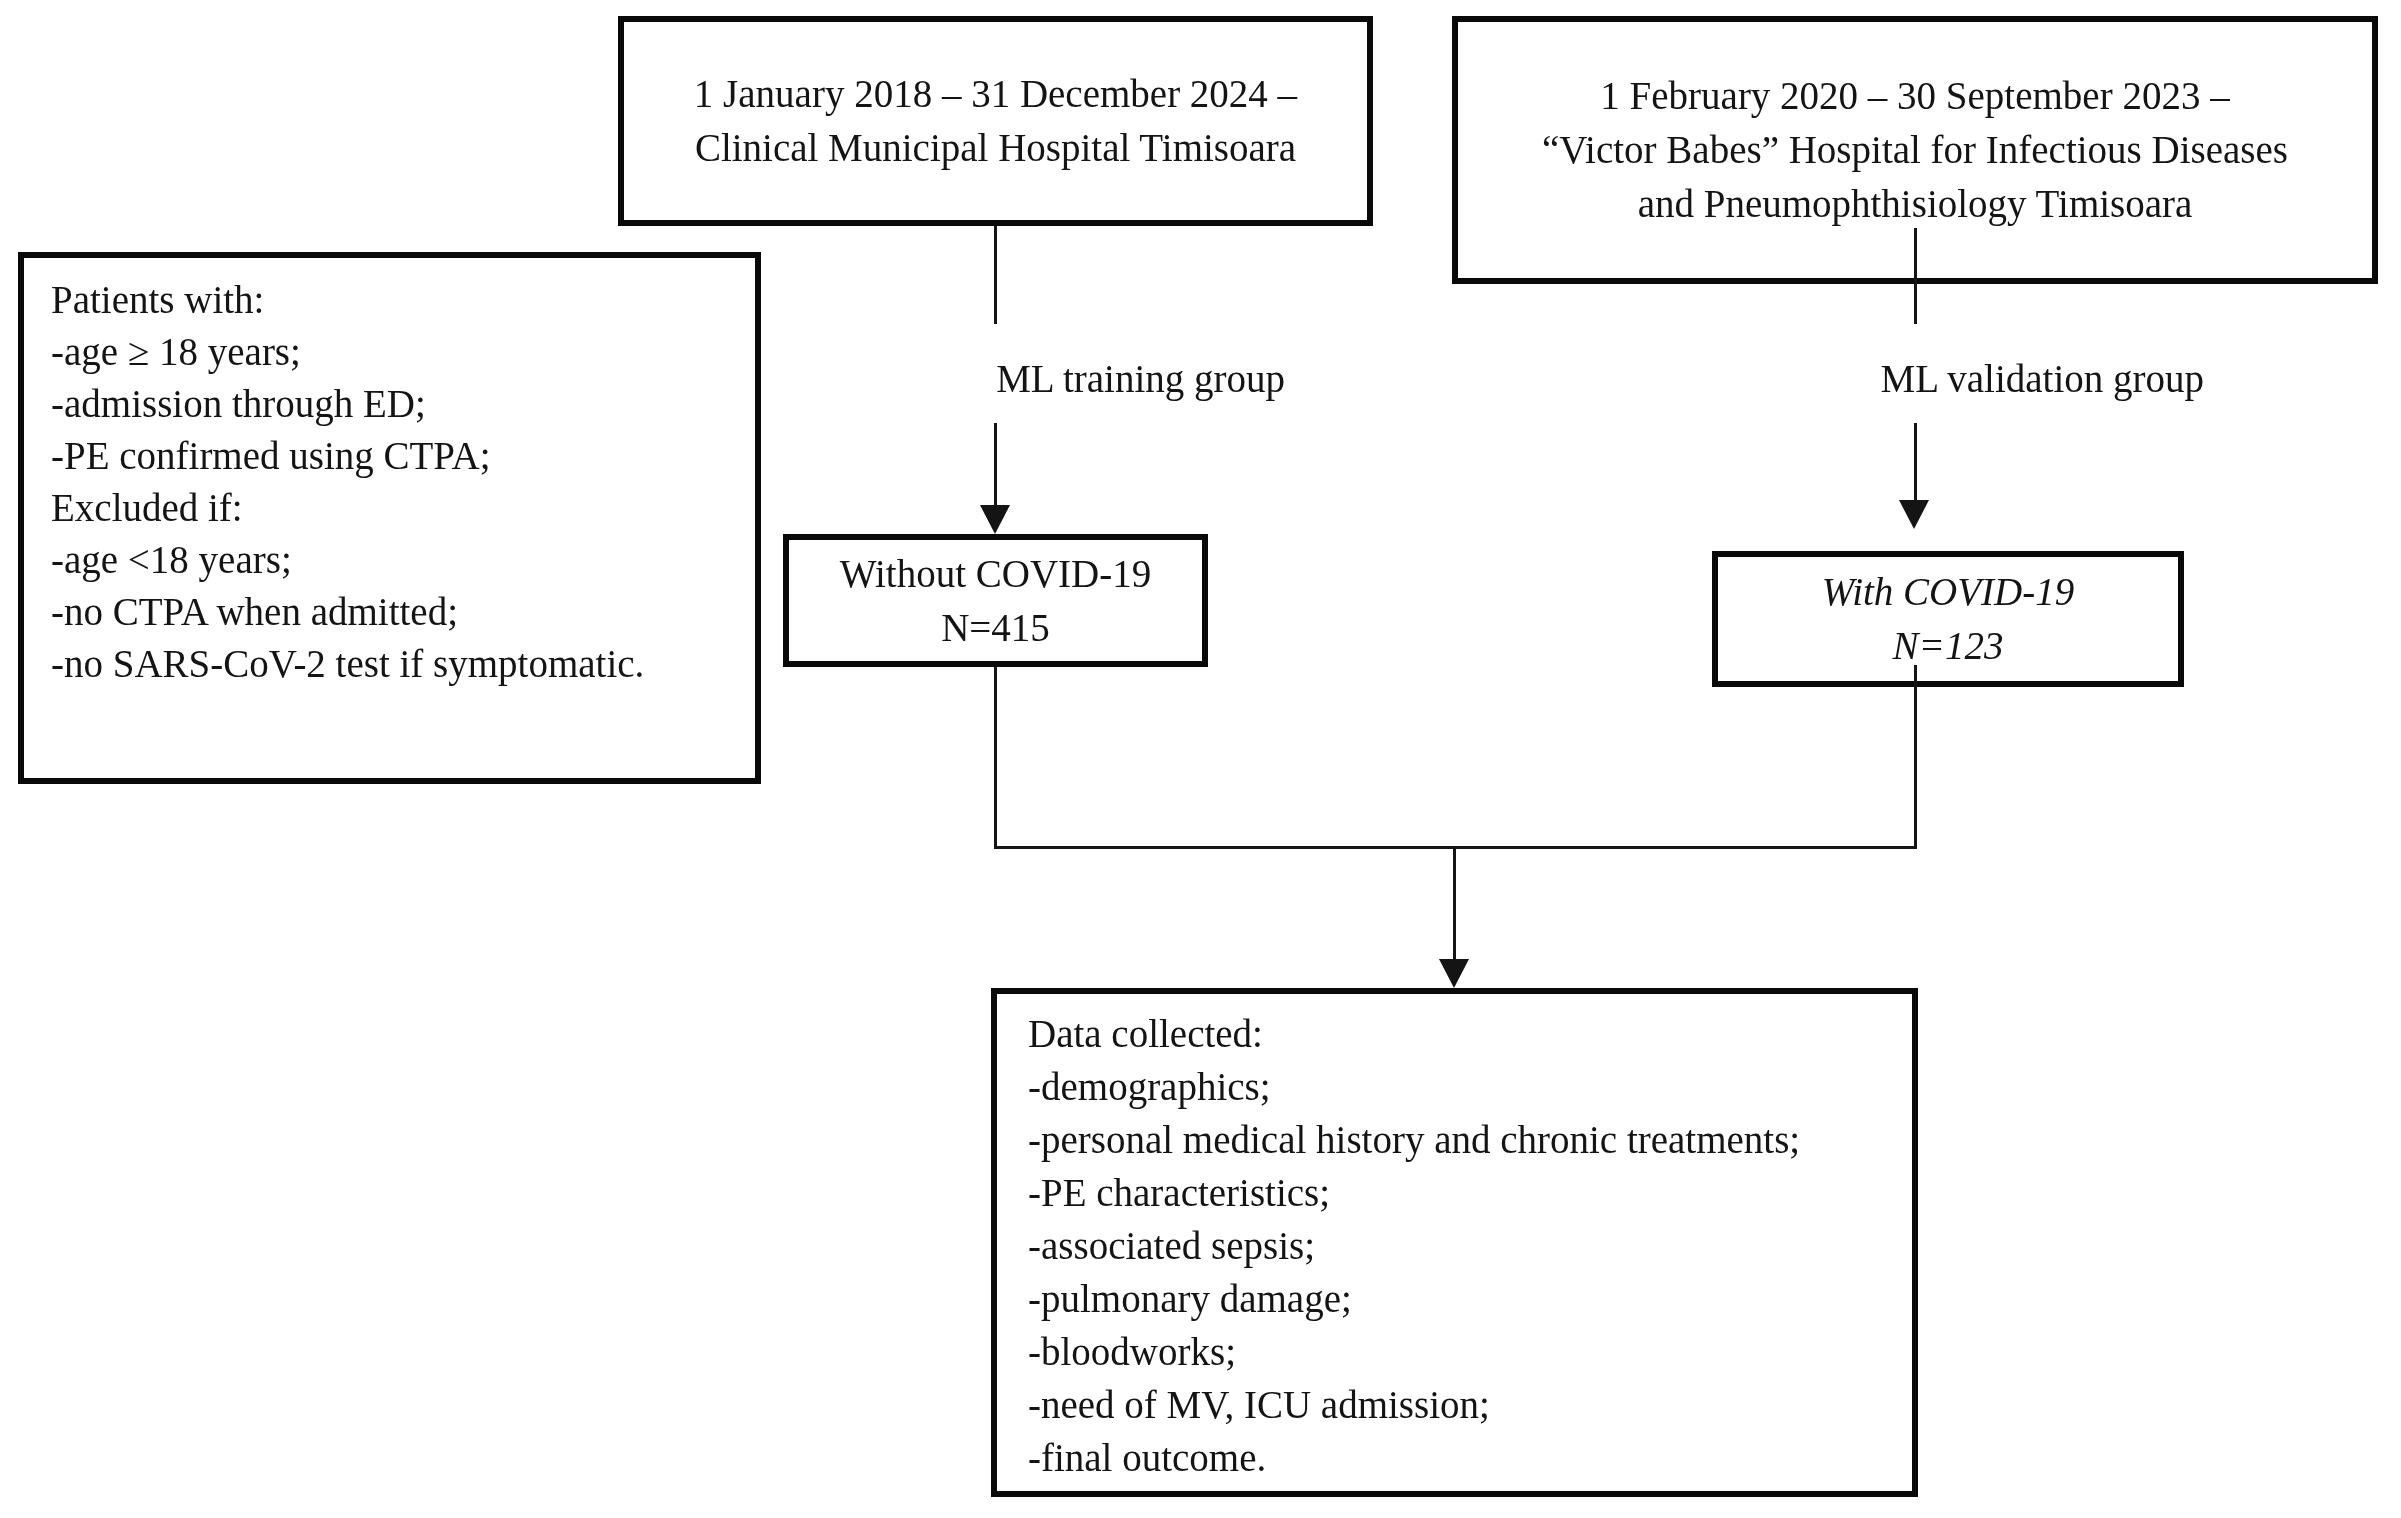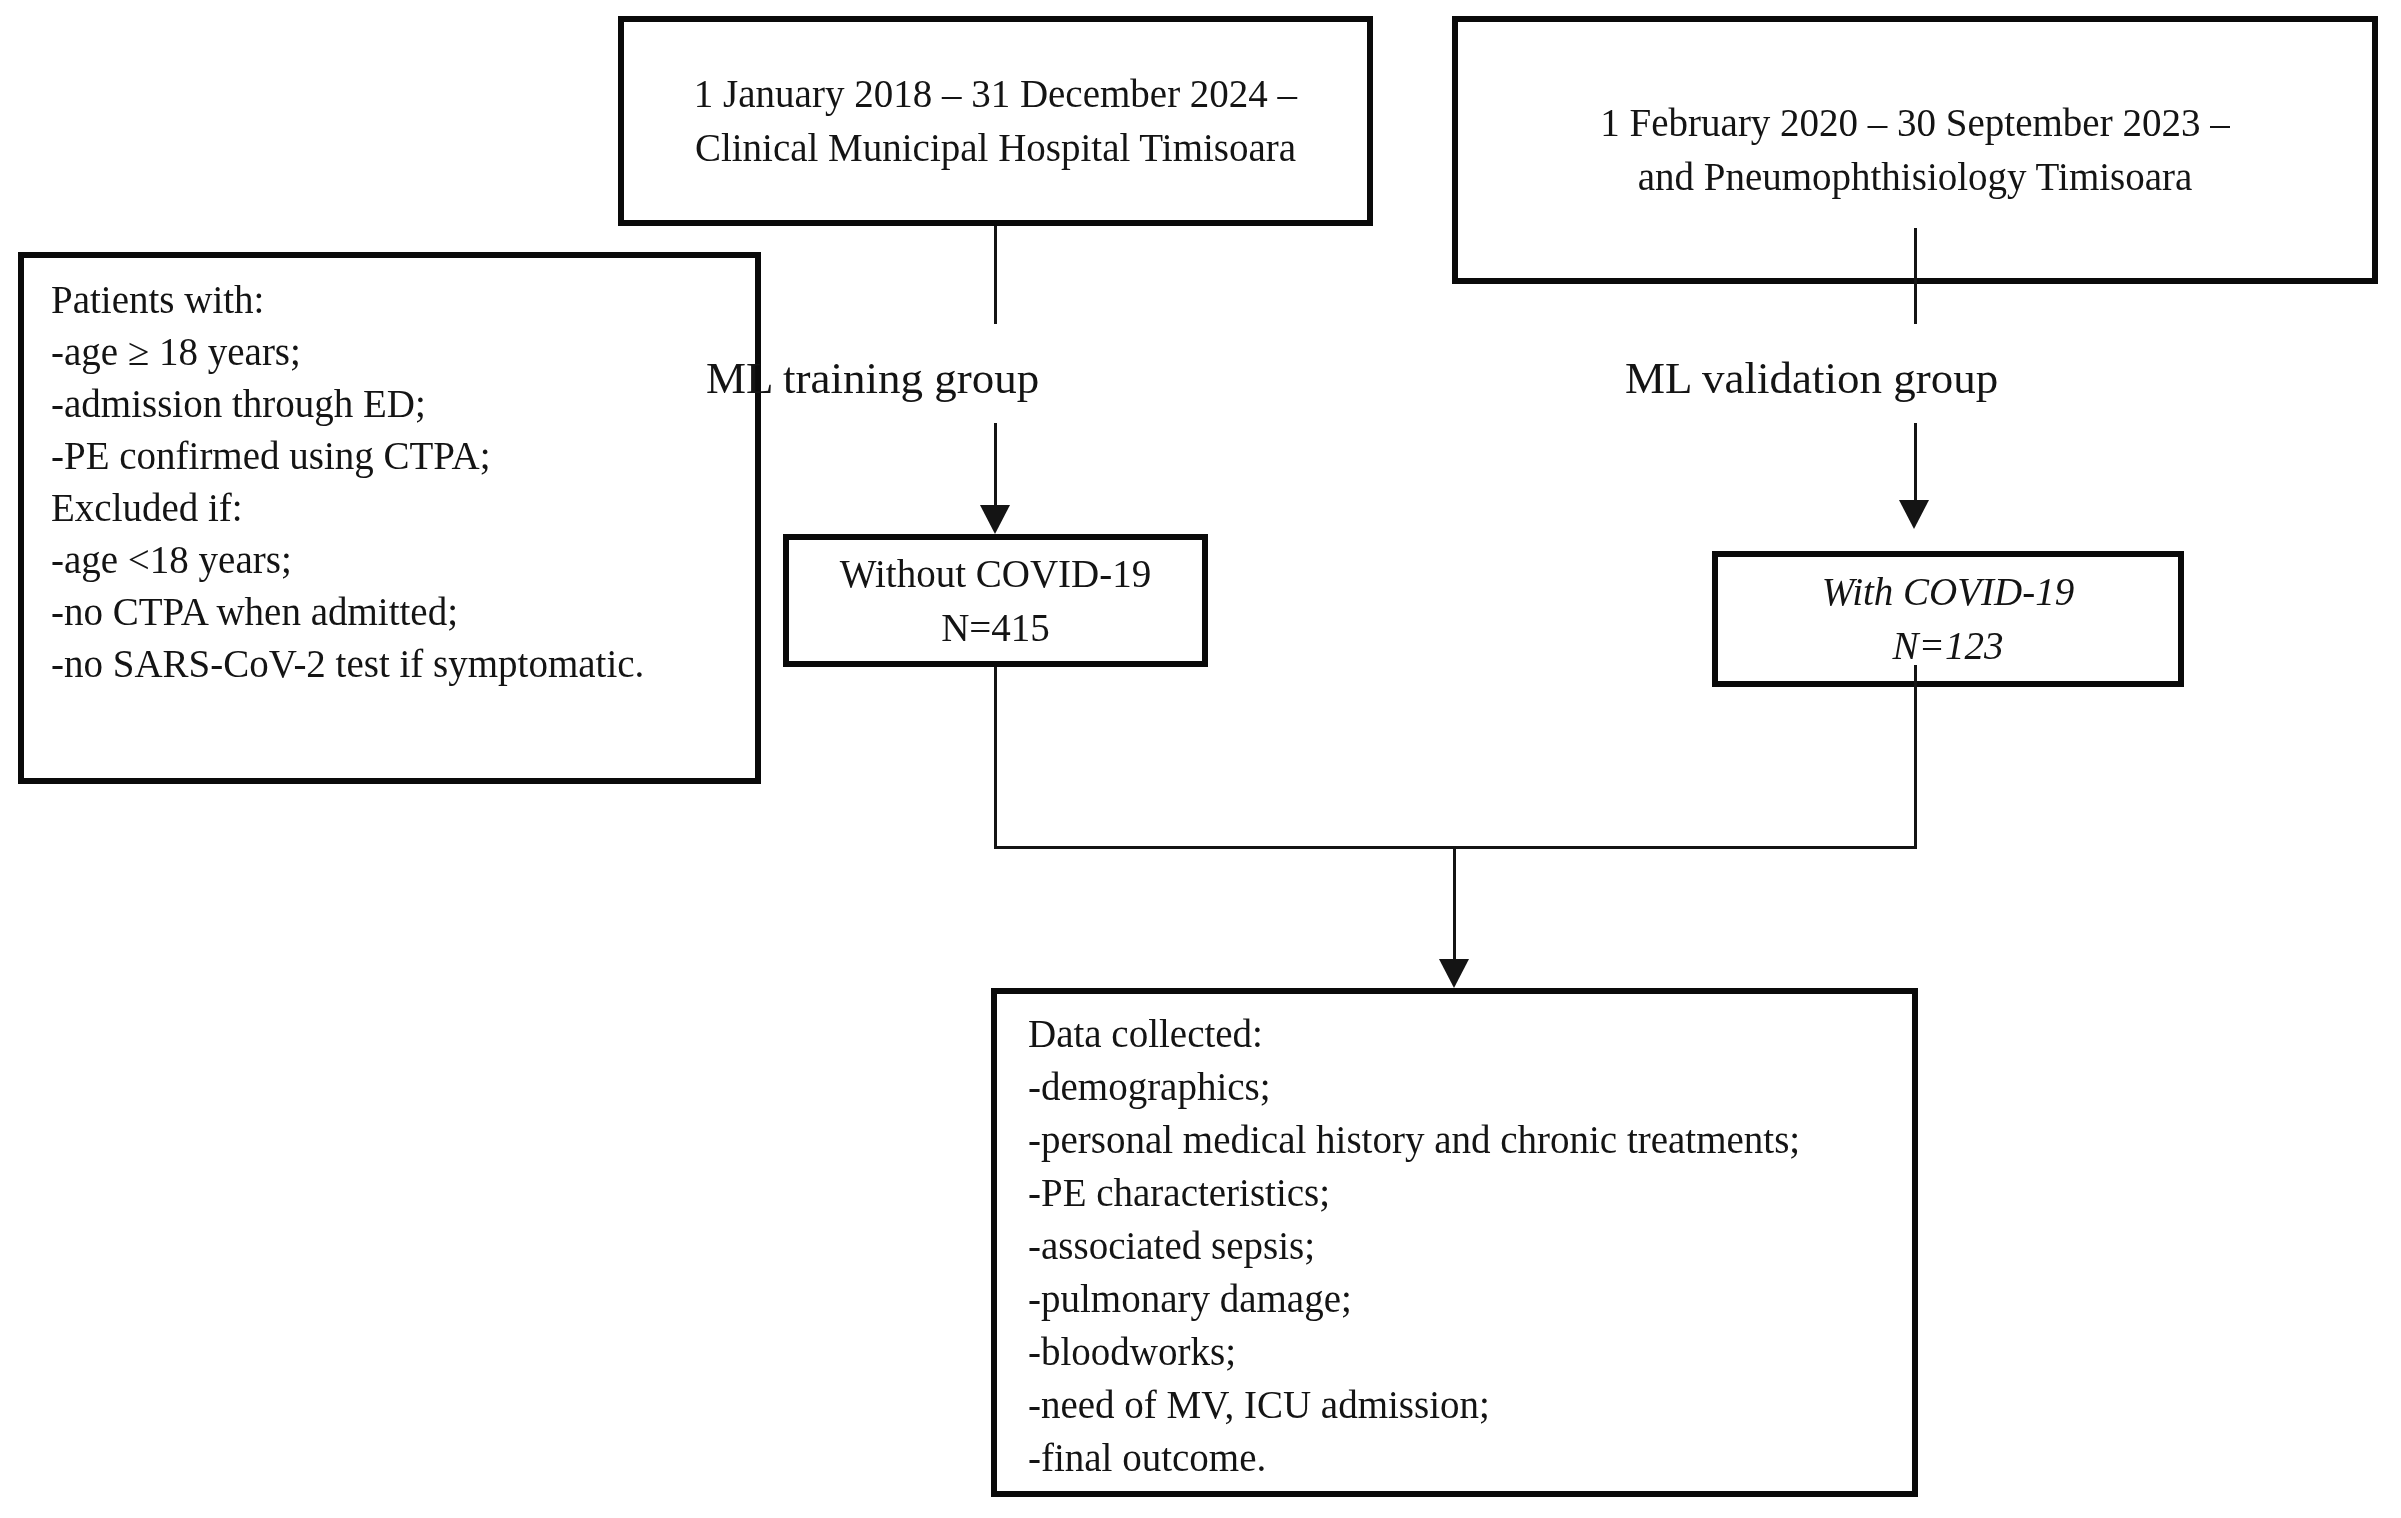--- a/index.html
+++ b/index.html
@@ -46,23 +46,23 @@
   }
   #box-train  { left: 783px;  top: 534px;  width: 425px;  height: 133px; }
   #box-valid  { left: 1712px; top: 551px;  width: 472px;  height: 136px; font-style: italic; }
   #box-data   {
     left: 991px; top: 988px; width: 927px; height: 509px;
     padding: 12.7px 18px 0 31px; line-height: 53px;
   }
   .flow-label {
     position: absolute;
     width: 579px;
-    font-size: 45px;
+    font-size: 39px;
     line-height: 47px;
-    text-align: left;
+    text-align: right;
   }
   #label-train { left: 706px;  top: 355px; }
   #label-valid { left: 1625px; top: 355px; }
   .vline, .hline {
     position: absolute;
     background: #141414;
   }
   .vline { width: 2.7px; }
   .hline { height: 2.7px; }
   #stem-a1 { left: 994px; top: 226px; height: 98px; }
@@ -90,20 +90,21 @@
 
 <div class="canvas">
 
   <div class="box centered" id="box-site-a">
     <div class="tline">1 January 2018 – 31 December 2024 –</div>
     <div class="tline">Clinical Municipal Hospital Timisoara</div>
   </div>
 
   <div class="box centered" id="box-site-b">
     <div class="tline">1 February 2020 – 30 September 2023 –</div>
+    <div class="tline">“Victor Babes” Hospital for Infectious Diseases</div>
     <div class="tline">and Pneumophthisiology Timisoara</div>
   </div>
 
   <div class="box listing" id="box-criteria">
     <div class="tline">Patients with:</div>
     <div class="tline">-age ≥ 18 years;</div>
     <div class="tline">-admission through ED;</div>
     <div class="tline">-PE confirmed using CTPA;</div>
     <div class="tline">Excluded if:</div>
     <div class="tline">-age &lt;18 years;</div>

